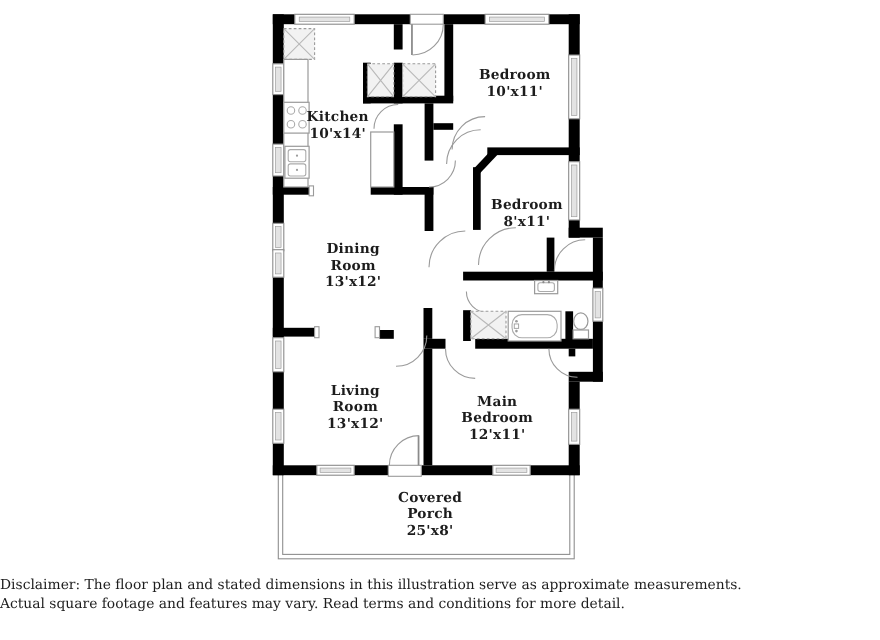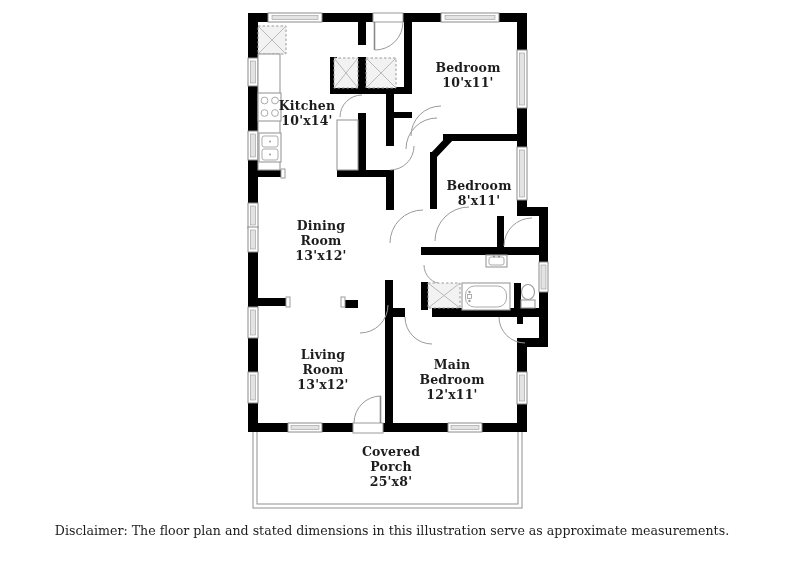--- a/index.html
+++ b/index.html
@@ -13,21 +13,21 @@
   .win-inner{fill:#e3e3e3;stroke:#9a9a9a;stroke-width:.6;}
   .fix{fill:#ffffff;stroke:#9a9a9a;stroke-width:1.1;}
   .fix-lt{fill:none;stroke:#ababab;stroke-width:1;}
   .xbox{fill:#f2f2f2;stroke:#9a9a9a;stroke-width:1;stroke-dasharray:2.5 2;}
   .xline{stroke:#b9b9b9;stroke-width:1;fill:none;}
   .door-arc{fill:none;stroke:#9a9a9a;stroke-width:1;}
   .door-leaf{stroke:#8a8a8a;stroke-width:1.6;fill:none;}
   .porch-line{fill:none;stroke:#8f8f8f;stroke-width:1;}
   .cap{fill:#ffffff;stroke:#9a9a9a;stroke-width:1;}
   .thresh{fill:#ffffff;stroke:#9a9a9a;stroke-width:1;}
-  #disclaimer{position:absolute;left:0;top:522px;width:784px;text-align:center;
+  #disclaimer{position:absolute;left:0;top:522px;width:784px;
               color:#1d1d1d;font-size:12.6px;line-height:18px;
               font-family:"DejaVu Serif","Liberation Serif",serif;}
 </style>
 </head>
 <body>
 
 <div id="stage">
 <svg id="plan-svg" width="800" height="582" viewBox="0 0 800 582" xmlns="http://www.w3.org/2000/svg">
 
   <g>
@@ -270,14 +270,15 @@
     <g>
       <text class="room-label" x="391" y="456">Covered</text>
       <text class="room-label" x="391" y="471">Porch</text>
       <text class="room-label" x="391" y="486">25'x8'</text>
     </g>
   </g>
 </svg>
 
   <div id="disclaimer">
     <div>Disclaimer: The floor plan and stated dimensions in this illustration serve as approximate measurements.</div>
+    <div>Actual square footage and features may vary. Read terms and conditions for more detail.</div>
   </div>
 </div>
 
 </body></html>

